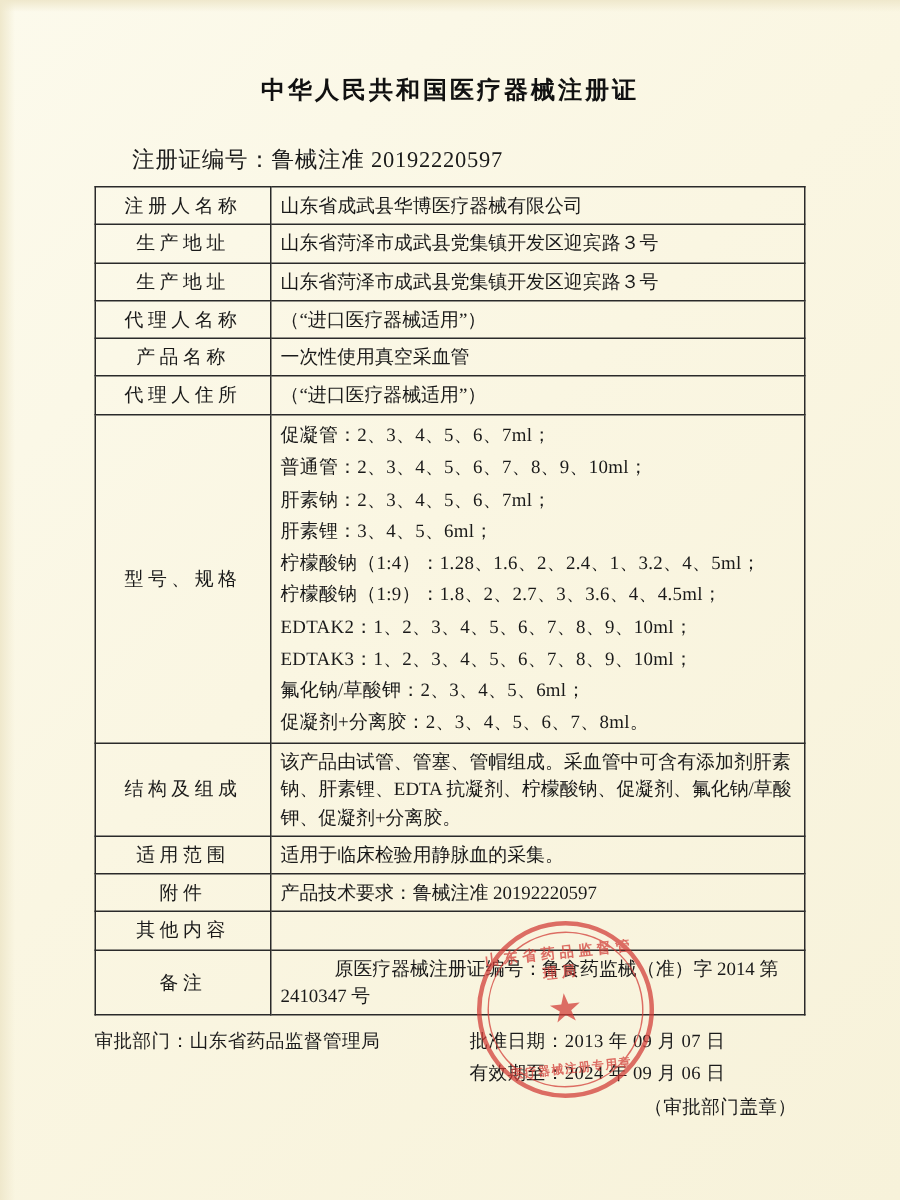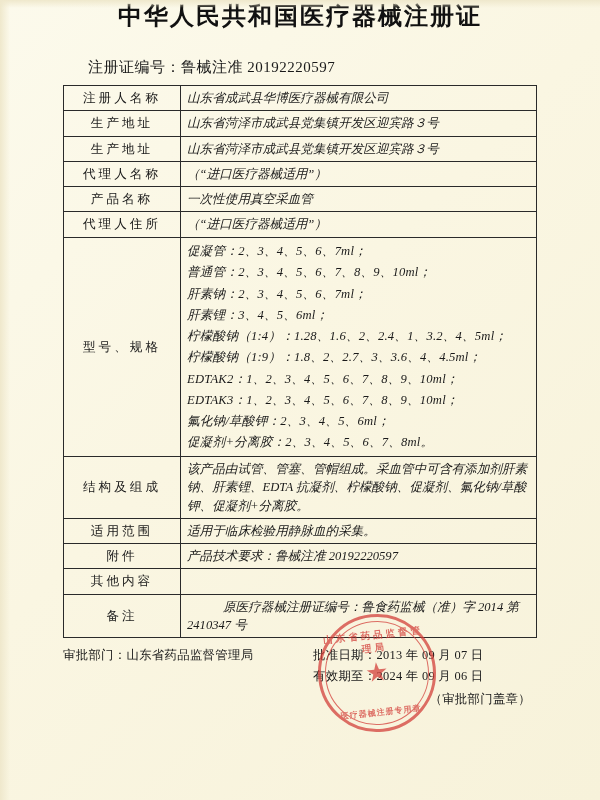--- a/index.html
+++ b/index.html
@@ -18,23 +18,24 @@
   .page {
     position: relative;
     width: 600px;
     height: 800px;
     box-sizing: border-box;
     padding: 0;
     background: linear-gradient(135deg, #fcfaec 0%, #faf6e2 45%, #f7f2da 100%);
   }
   .doc-title {
     text-align: center;
-    font-size: 24px;
+    font-size: 16px;
     letter-spacing: 2px;
     font-weight: 600;
+    padding-top: 50px;
     color: #111;
   }
   .reg-no {
     margin: 26px 0 8px 88px;
     font-size: 15px;
     letter-spacing: 0.5px;
   }
   table.cert {
     border-collapse: collapse;
     margin: 0 auto;
@@ -52,21 +53,20 @@
   td.label {
     width: 104px;
     text-align: center;
     letter-spacing: 3px;
     white-space: nowrap;
     padding: 4px 2px;
   }
   td.value {
     text-align: left;
     padding-left: 8px;
-    font-style: italic;
   }
   .spec-list div {
     padding: 1.5px 0;
     letter-spacing: 0.2px;
   }
   td.spec-cell {
     padding-top: 5px;
     padding-bottom: 5px;
   }
   td.struct-cell {

